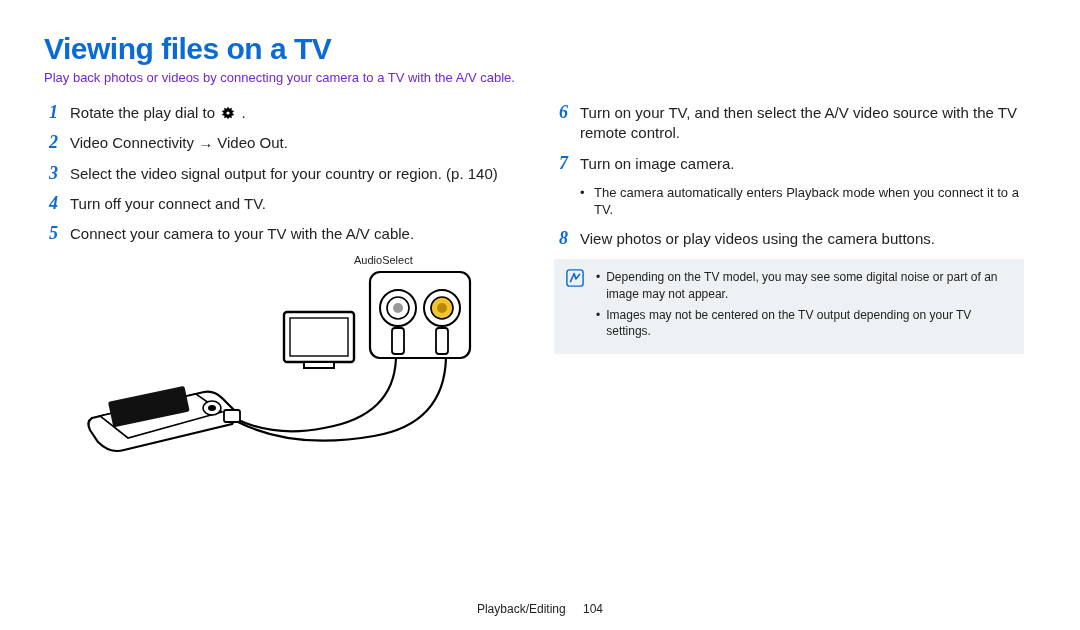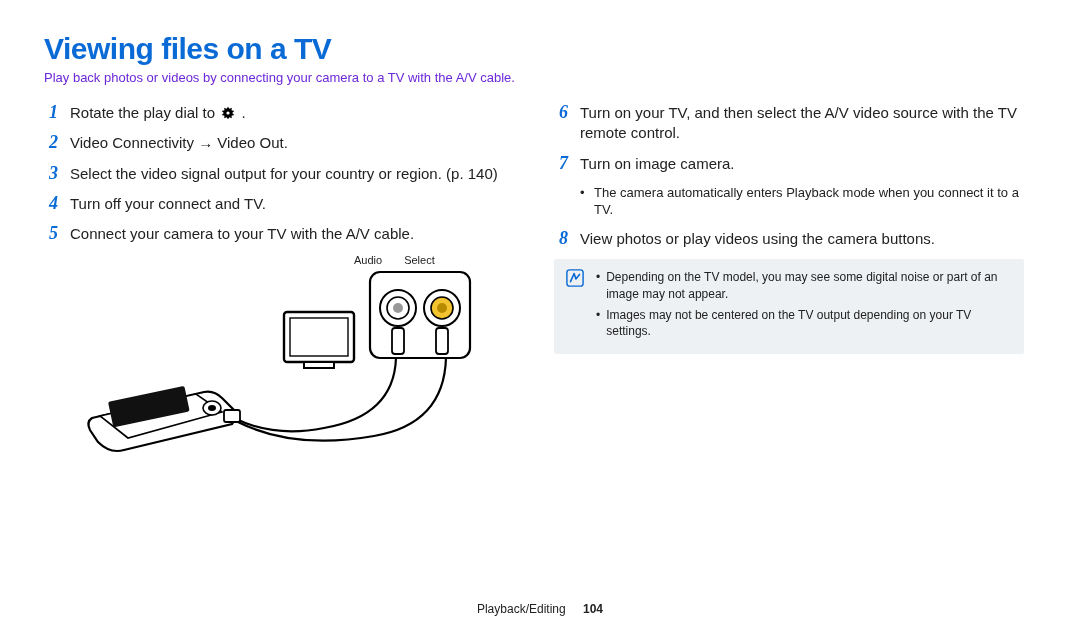--- a/index.html
+++ b/index.html
@@ -15,23 +15,23 @@
   .gear-icon { display: inline-block; width: 14px; height: 14px; vertical-align: -2px; margin: 0 2px; }
   .bold { font-weight: 400; margin-top: 23px; }
   .substep { display: flex; gap: 8px; margin: 4px 0 10px 26px; font-size: 13px; line-height: 1.35; }
   .bullet { min-width: 6px; }
   .notebox { display: flex; gap: 10px; background: #eef1f4; padding: 10px 12px; border-radius: 2px; margin-top: 6px; font-size: 12px; line-height: 1.4; }
   .note-icon { min-width: 20px; }
   .note-icon svg { width: 18px; height: 18px; }
   .note-list { flex: 1; }
   .note-item { display: flex; gap: 6px; margin-bottom: 4px; }
   .diagram { margin: 8px 0 0 30px; }
-  .diagram .labels { display: flex; gap: 22px; font-size: 11px; margin-left: 280px; margin-bottom: 2px; }
+  .diagram .labels { display: flex; font-size: 11px; margin-left: 280px; margin-bottom: 2px; }
   .footer { position: absolute; bottom: 14px; left: 0; right: 0; text-align: center; font-size: 12px; color: #222; }
-  .footer .pg { font-weight: 700; margin-left: 14px; }
+  .footer .pg { font-weight: 400; margin-left: 14px; }
 </style>
 </head>
 <body>
 
 <div class="page">
 
   <h1 class="title">Viewing files on a TV</h1>
   <p class="subtitle">Play back photos or videos by connecting your camera to a TV with the A/V cable.</p>
 
   <div class="cols">

